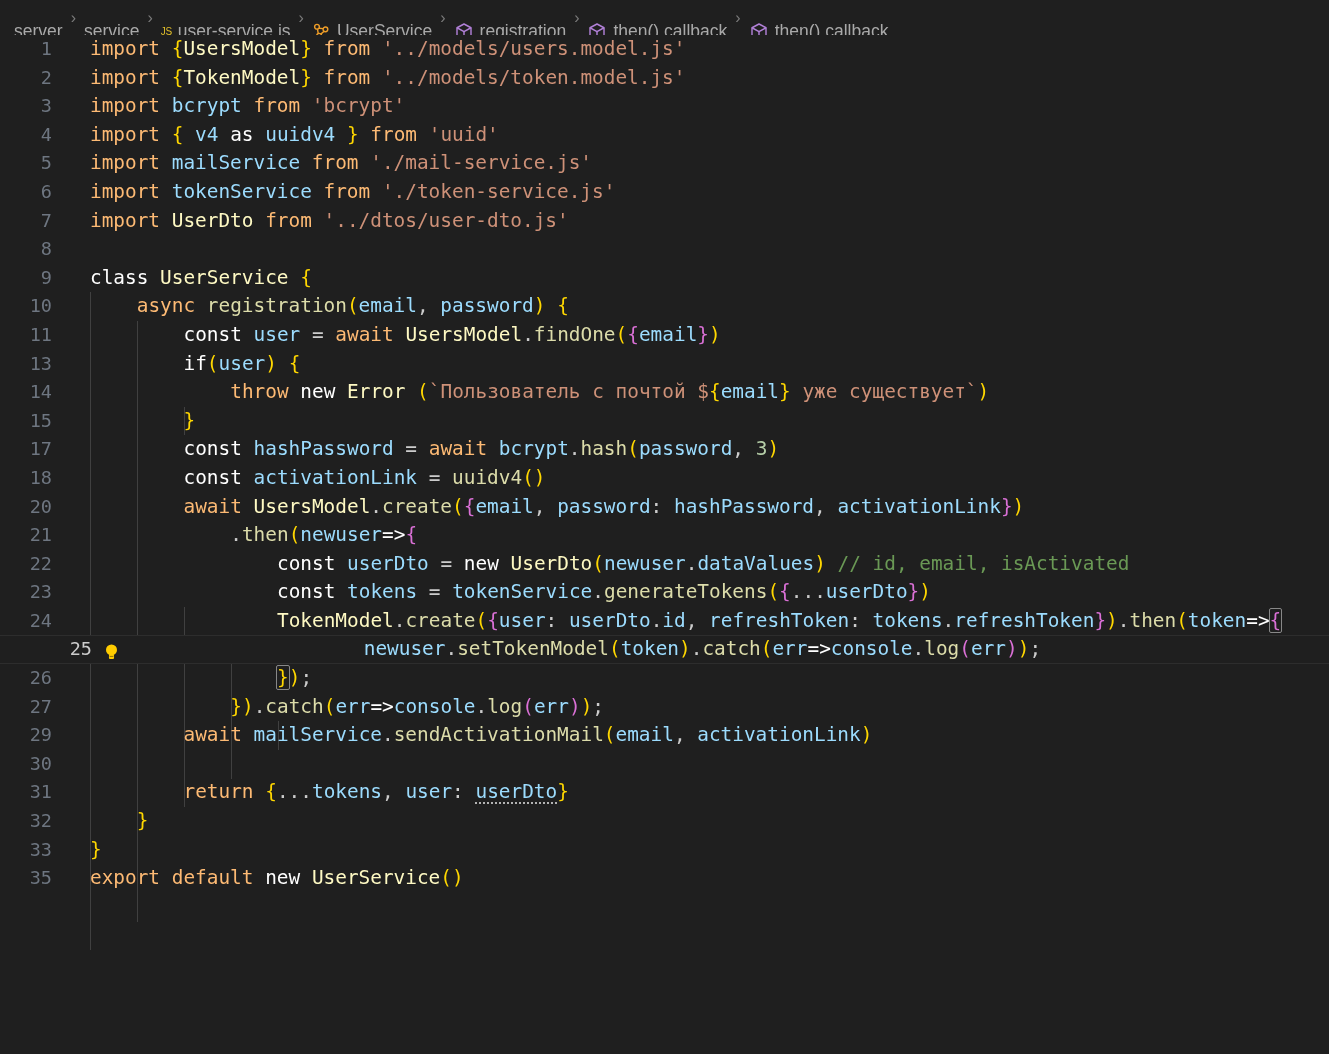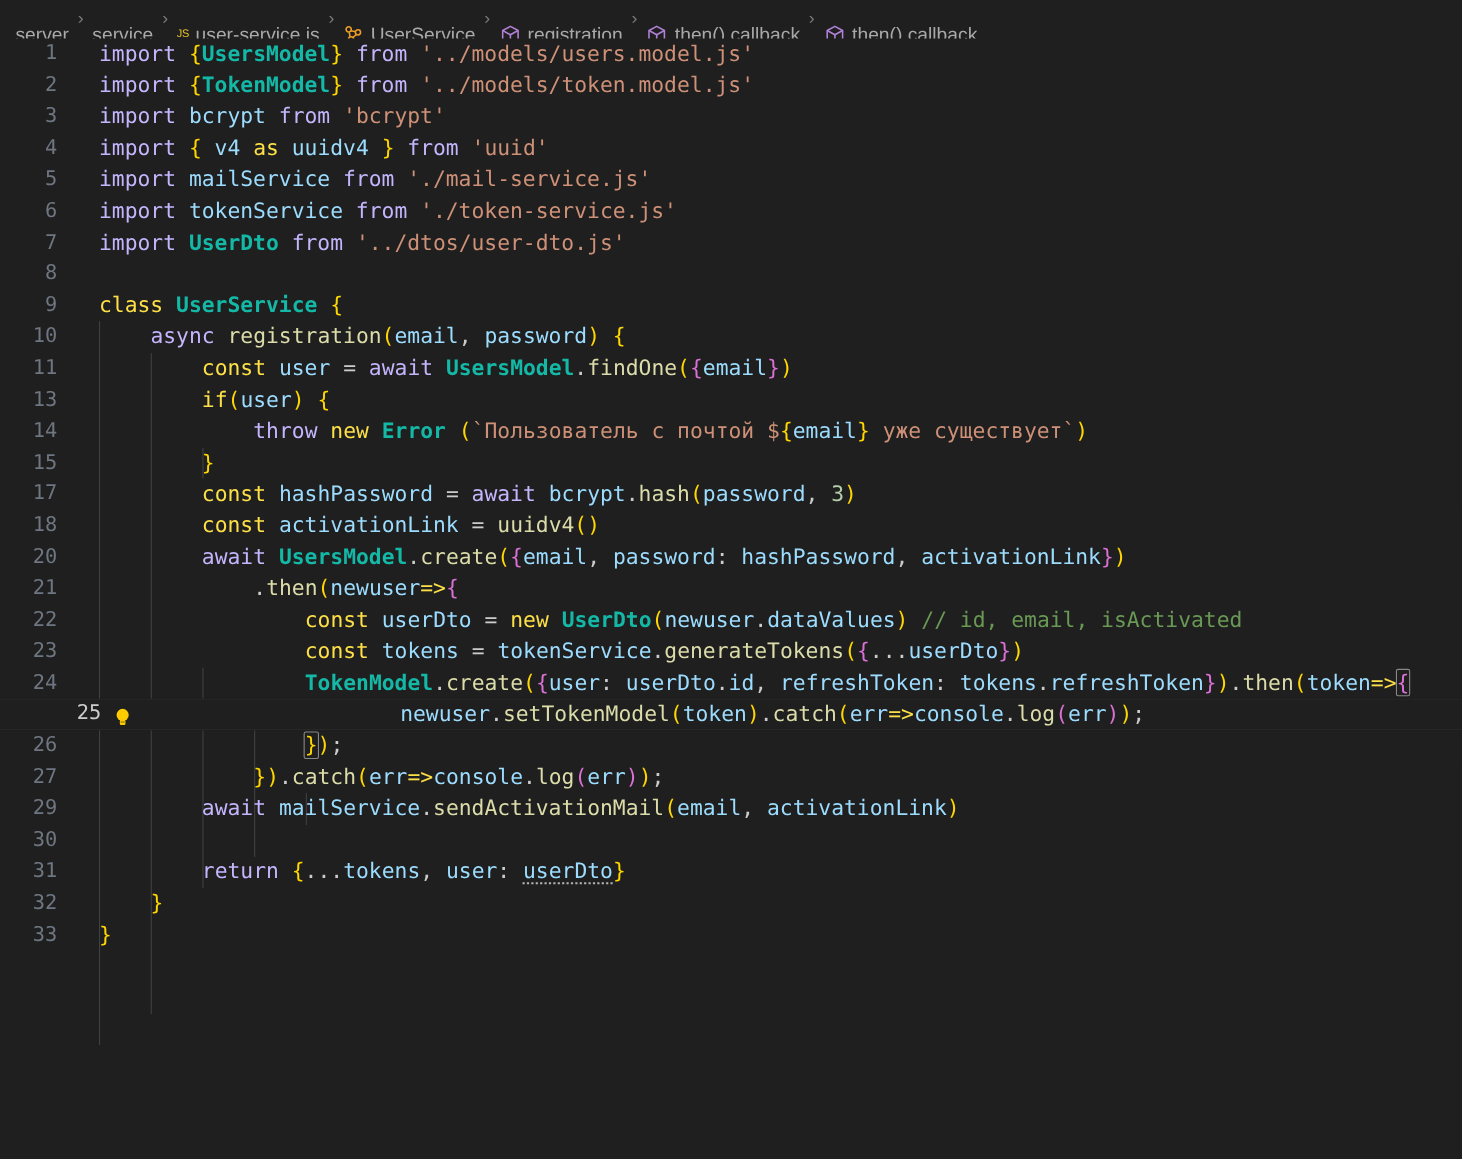--- a/index.html
+++ b/index.html
@@ -78,26 +78,26 @@
     flex:1;
     font-family:"DejaVu Sans Mono","Liberation Mono",monospace;
     color:#cccccc;
   }
 
   
   .guides{position:absolute;top:0;left:0;right:0;bottom:0;pointer-events:none;}
   .guide{position:absolute;top:0;bottom:0;width:1px;background:#404040;}
 
   
-  .kw   {color:#c4b5fd;text-align:right;}   
-  .kb   {color:#fde047;text-align:right;}   
+  .kw   {color:#fdba74;text-align:right;}   
+  .kb   {color:#ffffff;text-align:right;}   
   .id   {color:#9cdcfe;}   
   .str  {color:#ce9178;}   
   .fn   {color:#dcdcaa;}   
-  .cls  {color:#14b8a6;font-weight:bold;}   
+  .cls  {color:#fef9c3;}   
   .num  {color:#b5cea8;}   
   .cmt  {color:#6a9955;}   
   .plain{color:#cccccc;}
   .b1{color:#ffd700;}      
   .b2{color:#da70d6;}      
   .err-dot{
     text-decoration:underline;
     text-decoration-style:dotted;
     text-decoration-color:#b3b3b3;
     text-underline-offset:4px;
@@ -224,14 +224,15 @@
               <rect x="5.6" y="12" width="4.8" height="4.1" rx="1" fill="#ffcc00"></rect>
               <rect x="6.2" y="13.2" width="3.6" height="0.9" fill="#8a6d00"></rect>
             </svg></span></div><div class="code"><span class="plain"> </span><span class="plain"> </span><span class="plain"> </span><span class="plain"> </span><span class="plain"> </span><span class="plain"> </span><span class="plain"> </span><span class="plain"> </span><span class="plain"> </span><span class="plain"> </span><span class="plain"> </span><span class="plain"> </span><span class="plain"> </span><span class="plain"> </span><span class="plain"> </span><span class="plain"> </span><span class="plain"> </span><span class="plain"> </span><span class="plain"> </span><span class="plain"> </span><span class="id">newuser</span><span class="plain">.</span><span class="fn">setTokenModel</span><span class="b1">(</span><span class="id">token</span><span class="b1">)</span><span class="plain">.</span><span class="fn">catch</span><span class="b1">(</span><span class="id">err</span><span class="kb">=&gt;</span><span class="id">console</span><span class="plain">.</span><span class="fn">log</span><span class="b2">(</span><span class="id">err</span><span class="b2">)</span><span class="b1">)</span><span class="plain">;</span></div></div>
       <div class="row"><div class="ln">26</div><div class="bulbcol"></div><div class="code"><span class="plain"> </span><span class="plain"> </span><span class="plain"> </span><span class="plain"> </span><span class="plain"> </span><span class="plain"> </span><span class="plain"> </span><span class="plain"> </span><span class="plain"> </span><span class="plain"> </span><span class="plain"> </span><span class="plain"> </span><span class="plain"> </span><span class="plain"> </span><span class="plain"> </span><span class="plain"> </span><span class="b1 match">}</span><span class="b1">)</span><span class="plain">;</span></div></div>
       <div class="row"><div class="ln">27</div><div class="bulbcol"></div><div class="code"><span class="plain"> </span><span class="plain"> </span><span class="plain"> </span><span class="plain"> </span><span class="plain"> </span><span class="plain"> </span><span class="plain"> </span><span class="plain"> </span><span class="plain"> </span><span class="plain"> </span><span class="plain"> </span><span class="plain"> </span><span class="b1">}</span><span class="b1">)</span><span class="plain">.</span><span class="fn">catch</span><span class="b1">(</span><span class="id">err</span><span class="kb">=&gt;</span><span class="id">console</span><span class="plain">.</span><span class="fn">log</span><span class="b2">(</span><span class="id">err</span><span class="b2">)</span><span class="b1">)</span><span class="plain">;</span></div></div>
       <div class="row"><div class="ln">29</div><div class="bulbcol"></div><div class="code"><span class="plain"> </span><span class="plain"> </span><span class="plain"> </span><span class="plain"> </span><span class="plain"> </span><span class="plain"> </span><span class="plain"> </span><span class="plain"> </span><span class="kw">await</span><span class="plain"> </span><span class="id">mailService</span><span class="plain">.</span><span class="fn">sendActivationMail</span><span class="b1">(</span><span class="id">email</span><span class="plain">,</span><span class="plain"> </span><span class="id">activationLink</span><span class="b1">)</span></div></div>
       <div class="row"><div class="ln">30</div><div class="bulbcol"></div><div class="code">&nbsp;</div></div>
       <div class="row"><div class="ln">31</div><div class="bulbcol"></div><div class="code"><span class="plain"> </span><span class="plain"> </span><span class="plain"> </span><span class="plain"> </span><span class="plain"> </span><span class="plain"> </span><span class="plain"> </span><span class="plain"> </span><span class="kw">return</span><span class="plain"> </span><span class="b1">{</span><span class="plain">.</span><span class="plain">.</span><span class="plain">.</span><span class="id">tokens</span><span class="plain">,</span><span class="plain"> </span><span class="id">user</span><span class="plain">:</span><span class="plain"> </span><span class="id err-dot">userDto</span><span class="b1">}</span></div></div>
       <div class="row"><div class="ln">32</div><div class="bulbcol"></div><div class="code"><span class="plain"> </span><span class="plain"> </span><span class="plain"> </span><span class="plain"> </span><span class="b1">}</span></div></div>
       <div class="row"><div class="ln">33</div><div class="bulbcol"></div><div class="code"><span class="b1">}</span></div></div>
+      <div class="row"><div class="ln">35</div><div class="bulbcol"></div><div class="code"><span class="kw">export</span><span class="plain"> </span><span class="kw">default</span><span class="plain"> </span><span class="kb">new</span><span class="plain"> </span><span class="cls">UserService</span><span class="b1">(</span><span class="b1">)</span></div></div>
     </div>
 </div>
 
 </body></html>

